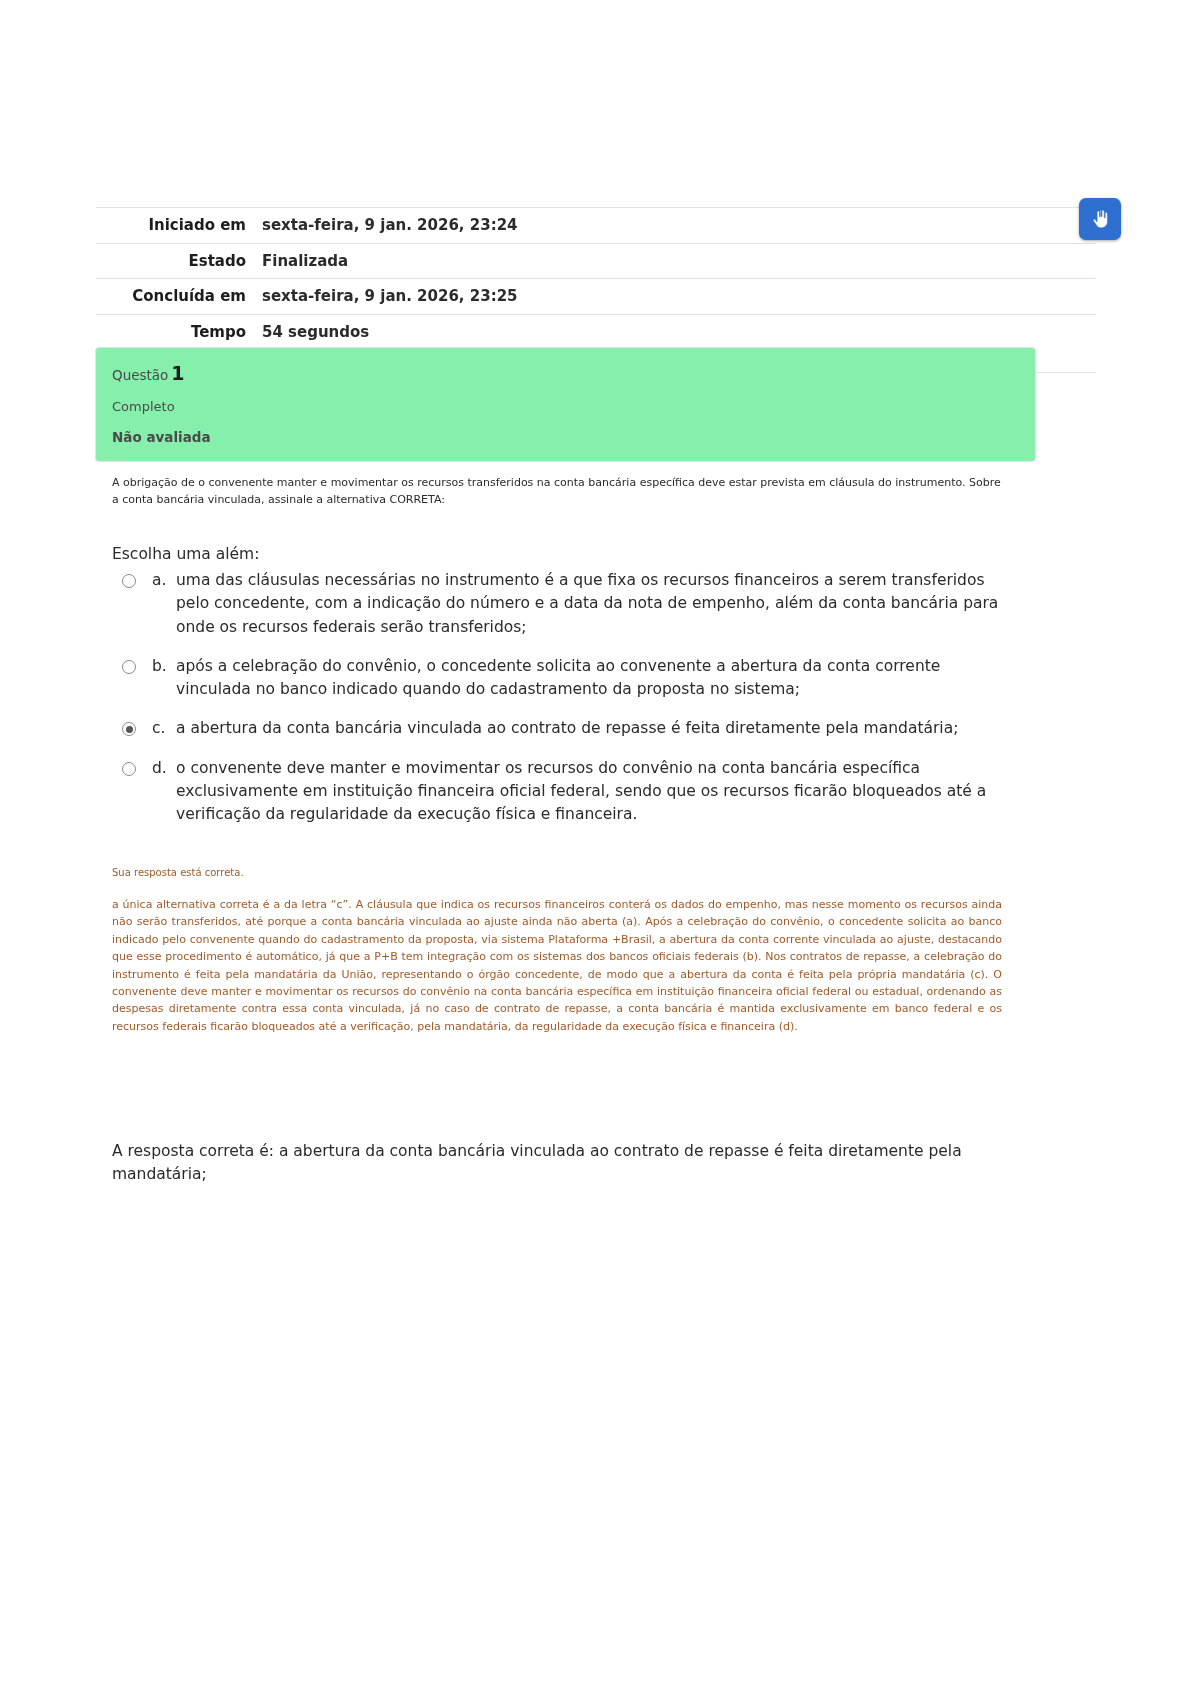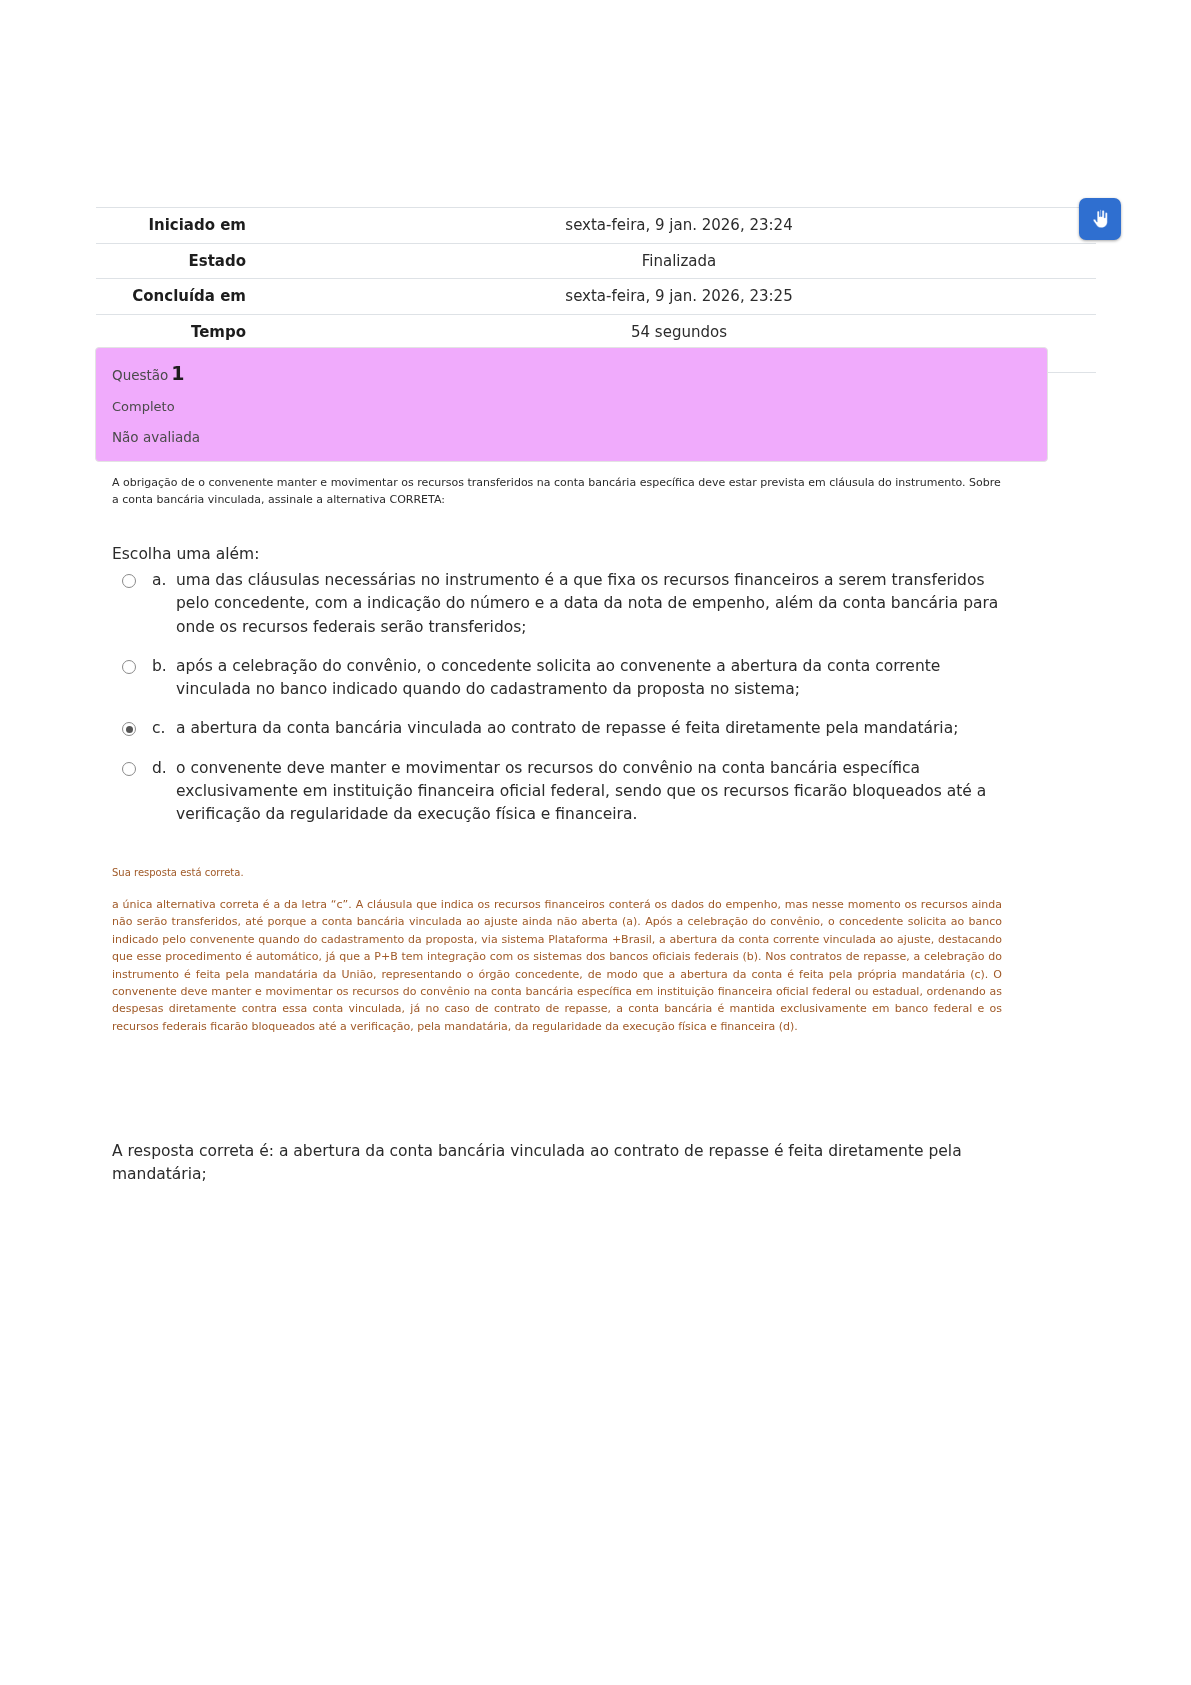--- a/index.html
+++ b/index.html
@@ -41,25 +41,25 @@
   .summary th {
     width: 150px;
     text-align: right;
     font-weight: bold;
     padding: 6px 10px 6px 0;
     vertical-align: top;
     color: #1d1d1d;
     line-height: 1.5;
   }
   .summary td {
-    text-align: center;
+    text-align: left;
     padding: 6px 0 6px 6px;
     vertical-align: top;
     color: #2b2b2b;
-    font-weight: normal;
+    font-weight: bold;
     line-height: 1.5;
   }
 
   
   .access-btn {
     position: absolute;
     right: 70px;
     top: 186px;
     width: 42px;
     height: 42px;
@@ -72,44 +72,45 @@
     cursor: pointer;
   }
   .access-btn svg { display:block; }
 
   
   .qbox {
     position: absolute;
     left: 95px;
     top: 335px;
     width: 919px;
-    padding: 14px 16px 16px 16px;
+    padding: 14px 4px 16px 16px;
     border: 1px solid #e3e3e3;
     border-radius: 4px;
-    background: #f0abfc;
+    background: #86efac;
   }
   .qbox .qnum {
     font-size: 13.5px;
     color: #4a4a4a;
   }
   .qbox .qnum b {
     font-size: 19px;
     color: #1d1d1d;
     font-weight: bold;
     padding-left: 3px;
   }
   .qbox .qstate {
     font-size: 13px;
     color: #4a4a4a;
     margin-top: 15px;
   }
   .qbox .qgrade {
     font-size: 13.5px;
     color: #4a4a4a;
     margin-top: 15px;
+    font-weight: bold;
   }
 
   
   .qtext {
     position: absolute;
     left: 112px;
     top: 463px;
     width: 890px;
     font-size: 11px;
     line-height: 1.5;

